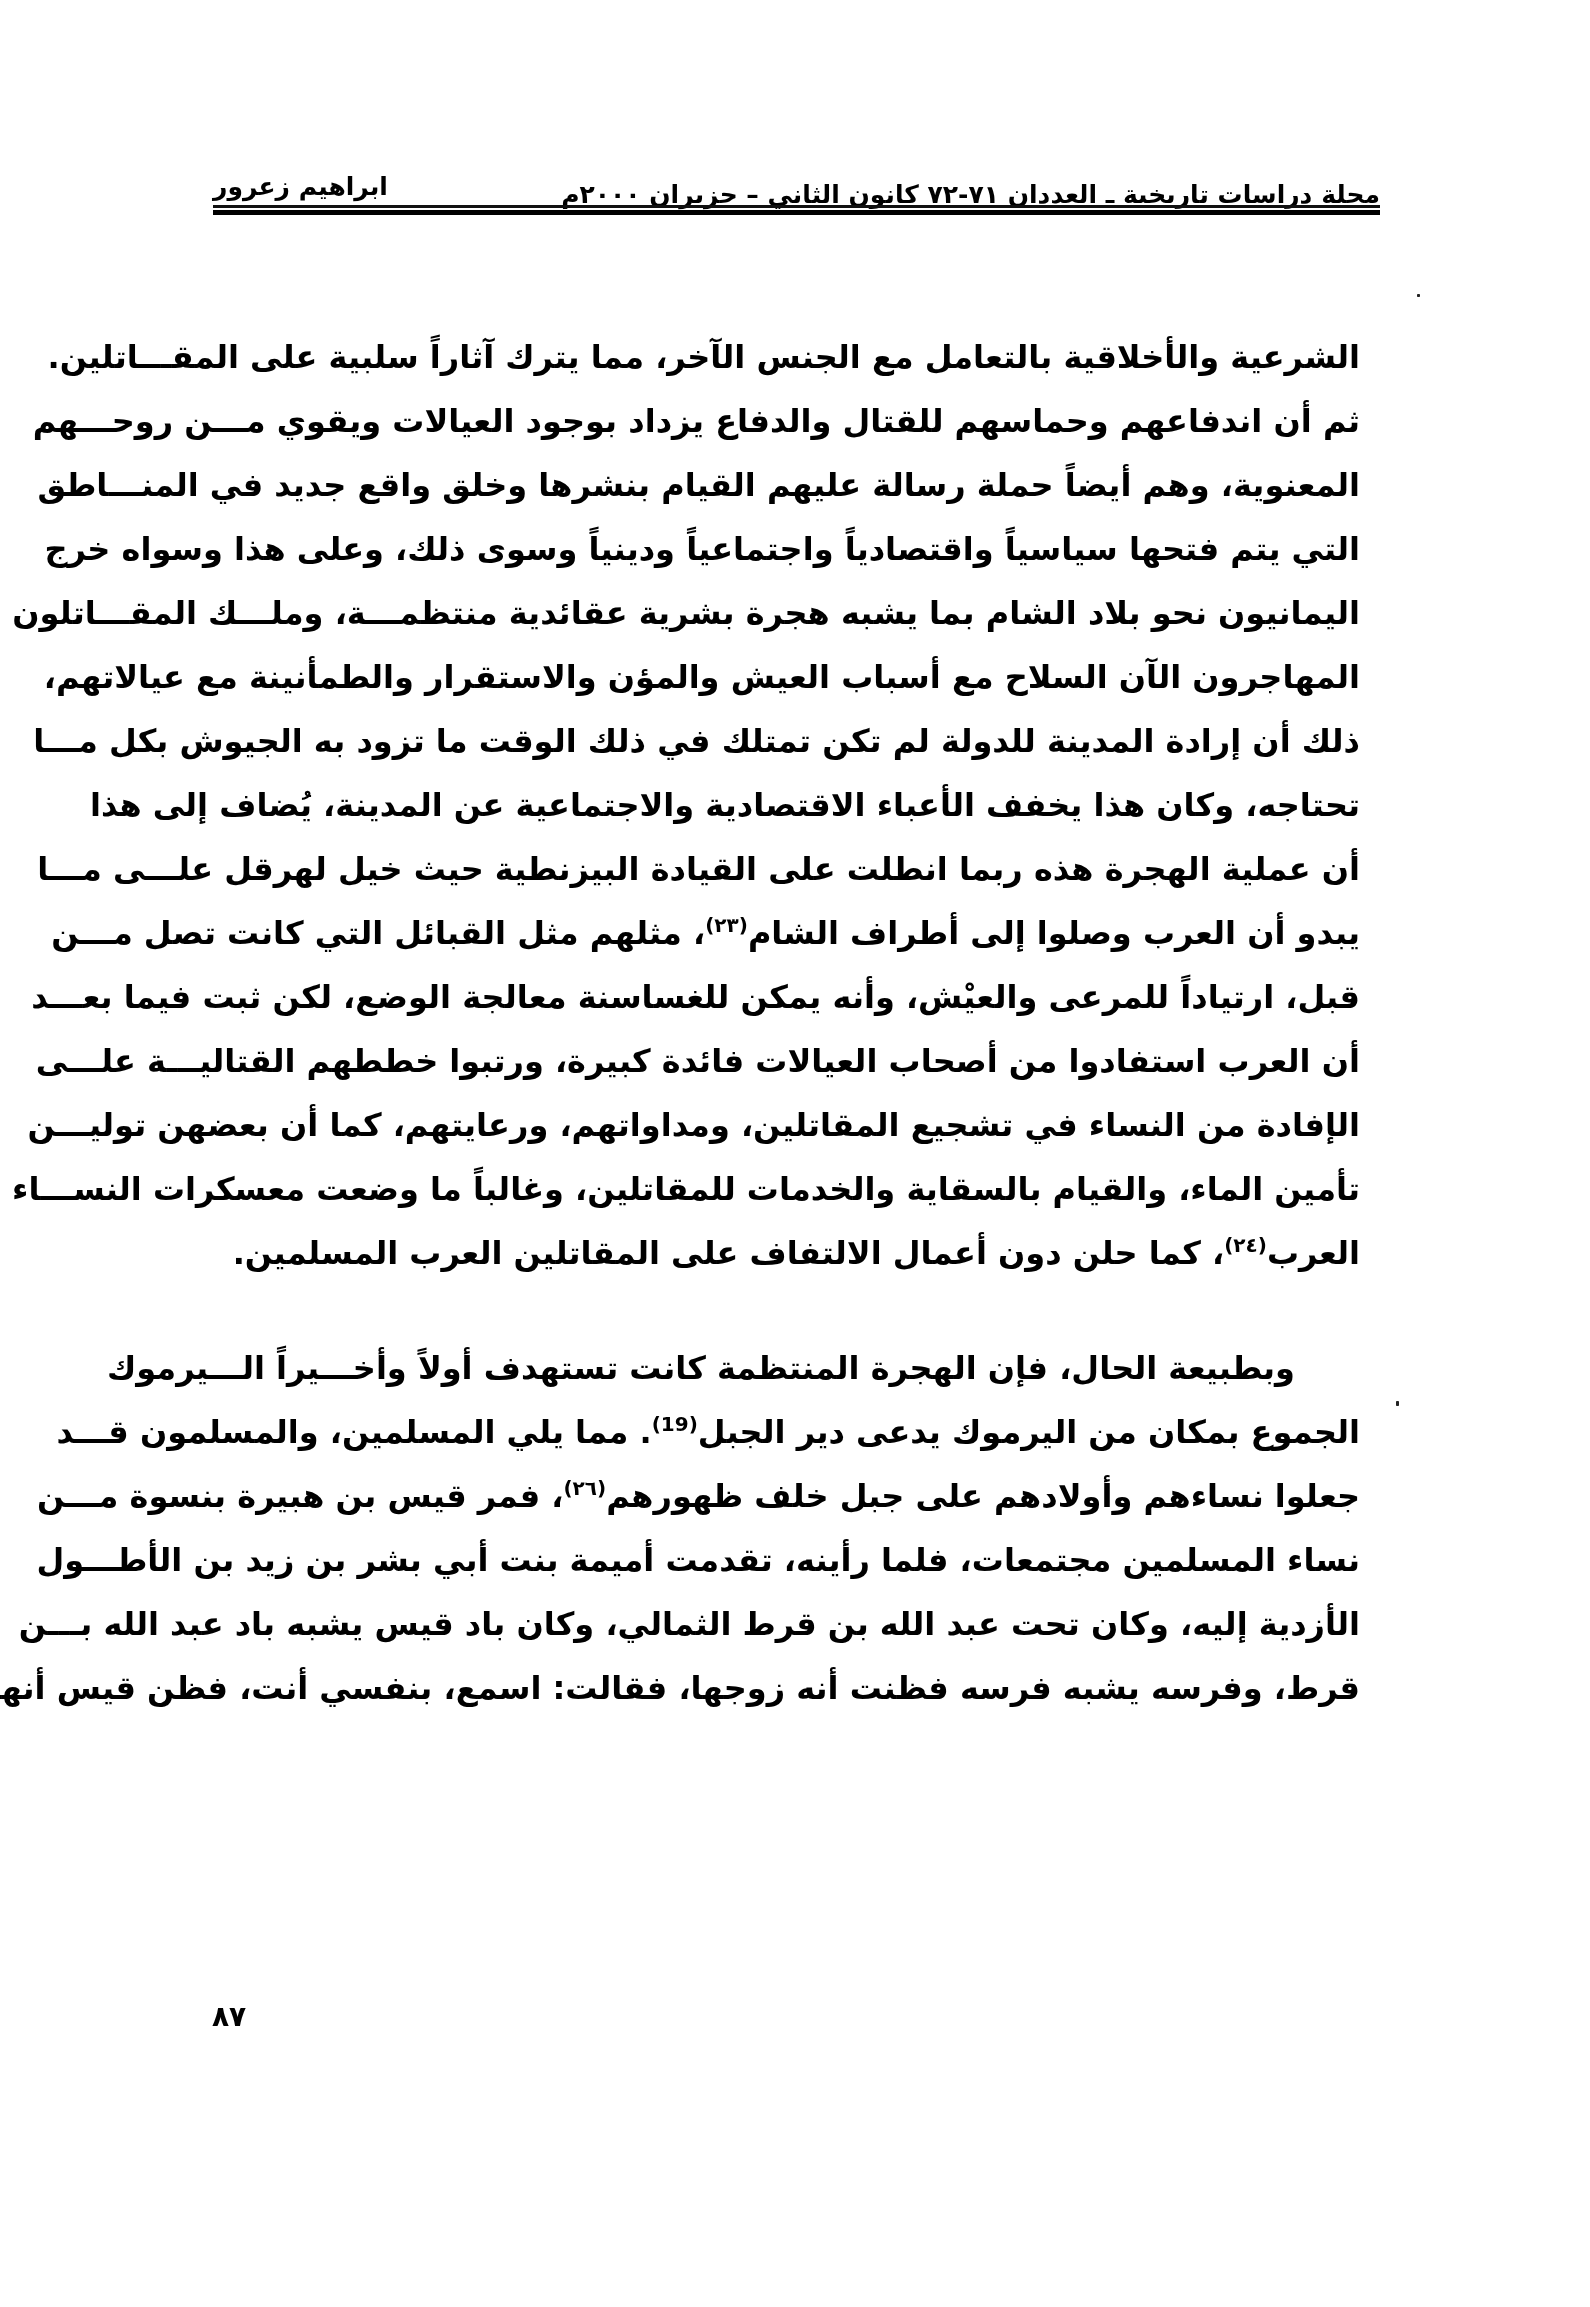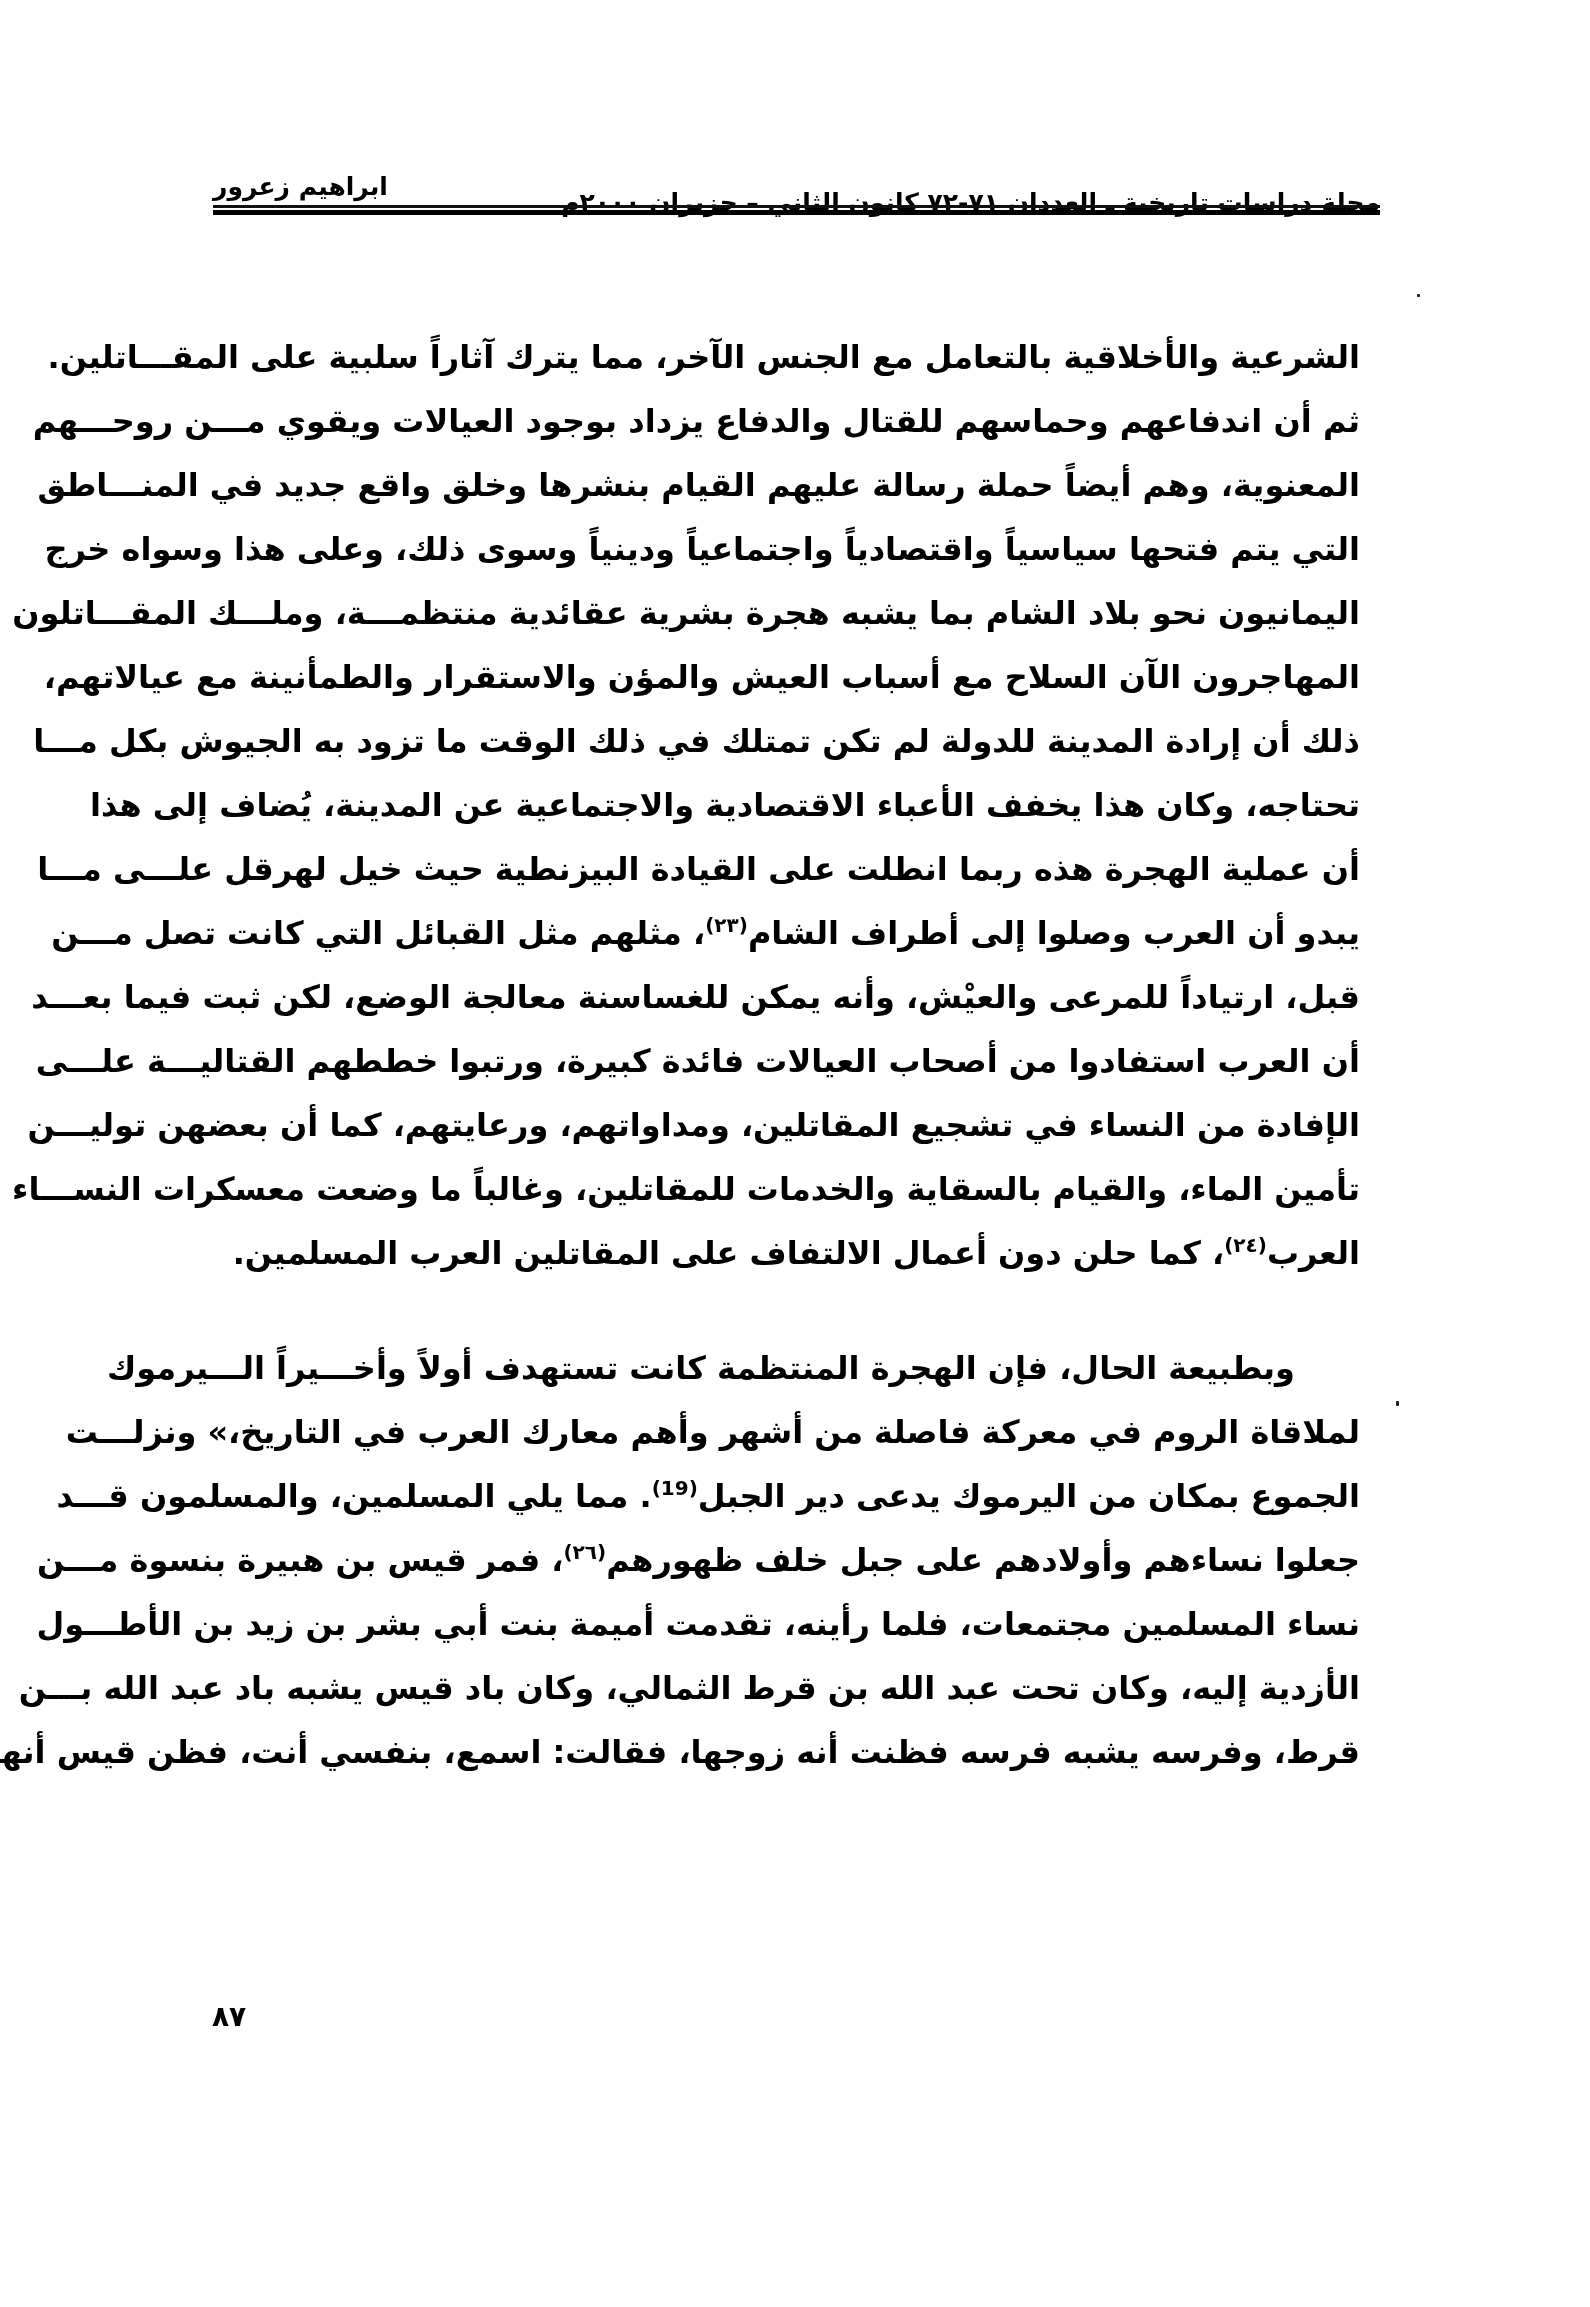--- a/index.html
+++ b/index.html
@@ -7,21 +7,21 @@
     width: 1590px; height: 2307px; position: relative; overflow: hidden;
     font-family: "DejaVu Sans", "Liberation Sans", sans-serif;
     color: #000;
   }
   .page { position: absolute; left: 0; top: 0; width: 1590px; height: 2307px; }
   .header {
     position: absolute; left: 213px; top: 172px; width: 1167px; height: 43px;
     direction: rtl;
   }
   .header-title {
-    position: absolute; right: 0; top: 16px;
+    position: absolute; right: 0; top: 8px;
     font-size: 25px; font-weight: bold; white-space: nowrap; letter-spacing: -0.4px;
   }
   .header-author {
     position: absolute; left: 0; top: 0;
     font-size: 25px; font-weight: bold; white-space: nowrap;
   }
   .rule-thin {
     position: absolute; left: 213px; top: 205px; width: 1167px; height: 2.5px; background: #111;
   }
   .rule-thick {
@@ -78,21 +78,20 @@
       <span class="line"><span>يبدو أن العرب وصلوا إلى أطراف الشام</span><sup class="fn">(٢٣)</sup><span>، مثلهم مثل القبائل التي كانت تصل مـــن</span></span>
       <span class="line">قبل، ارتياداً للمرعى والعيْش، وأنه يمكن للغساسنة معالجة الوضع، لكن ثبت فيما بعـــد</span>
       <span class="line">أن العرب استفادوا من أصحاب العيالات فائدة كبيرة، ورتبوا خططهم القتاليـــة علـــى</span>
       <span class="line">الإفادة من النساء في تشجيع المقاتلين، ومداواتهم، ورعايتهم، كما أن بعضهن توليـــن</span>
       <span class="line">تأمين الماء، والقيام بالسقاية والخدمات للمقاتلين، وغالباً ما وضعت معسكرات النســـاء</span>
       <span class="line last"><span>العرب</span><sup class="fn">(٢٤)</sup><span>، كما حلن دون أعمال الالتفاف على المقاتلين العرب المسلمين.</span></span>
     </div>
 
     <div class="para para-2">
       <span class="line indent">وبطبيعة الحال، فإن الهجرة المنتظمة كانت تستهدف أولاً وأخـــيراً الـــيرموك</span>
-      <span class="line">لملاقاة الروم في معركة فاصلة من أشهر وأهم معارك العرب في التاريخ،» ونزلـــت</span>
       <span class="line"><span>الجموع بمكان من اليرموك يدعى دير الجبل</span><sup class="fn">(19)</sup><span>. مما يلي المسلمين، والمسلمون قـــد</span></span>
       <span class="line"><span>جعلوا نساءهم وأولادهم على جبل خلف ظهورهم</span><sup class="fn">(٢٦)</sup><span>، فمر قيس بن هبيرة بنسوة مـــن</span></span>
       <span class="line">نساء المسلمين مجتمعات، فلما رأينه، تقدمت أميمة بنت أبي بشر بن زيد بن الأطـــول</span>
       <span class="line">الأزدية إليه، وكان تحت عبد الله بن قرط الثمالي، وكان باد قيس يشبه باد عبد الله بـــن</span>
       <span class="line">قرط، وفرسه يشبه فرسه فظنت أنه زوجها، فقالت: اسمع، بنفسي أنت، فظن قيس أنها</span>
     </div>
   </div>
 
   <div class="page-number">٨٧</div>
 </div>

